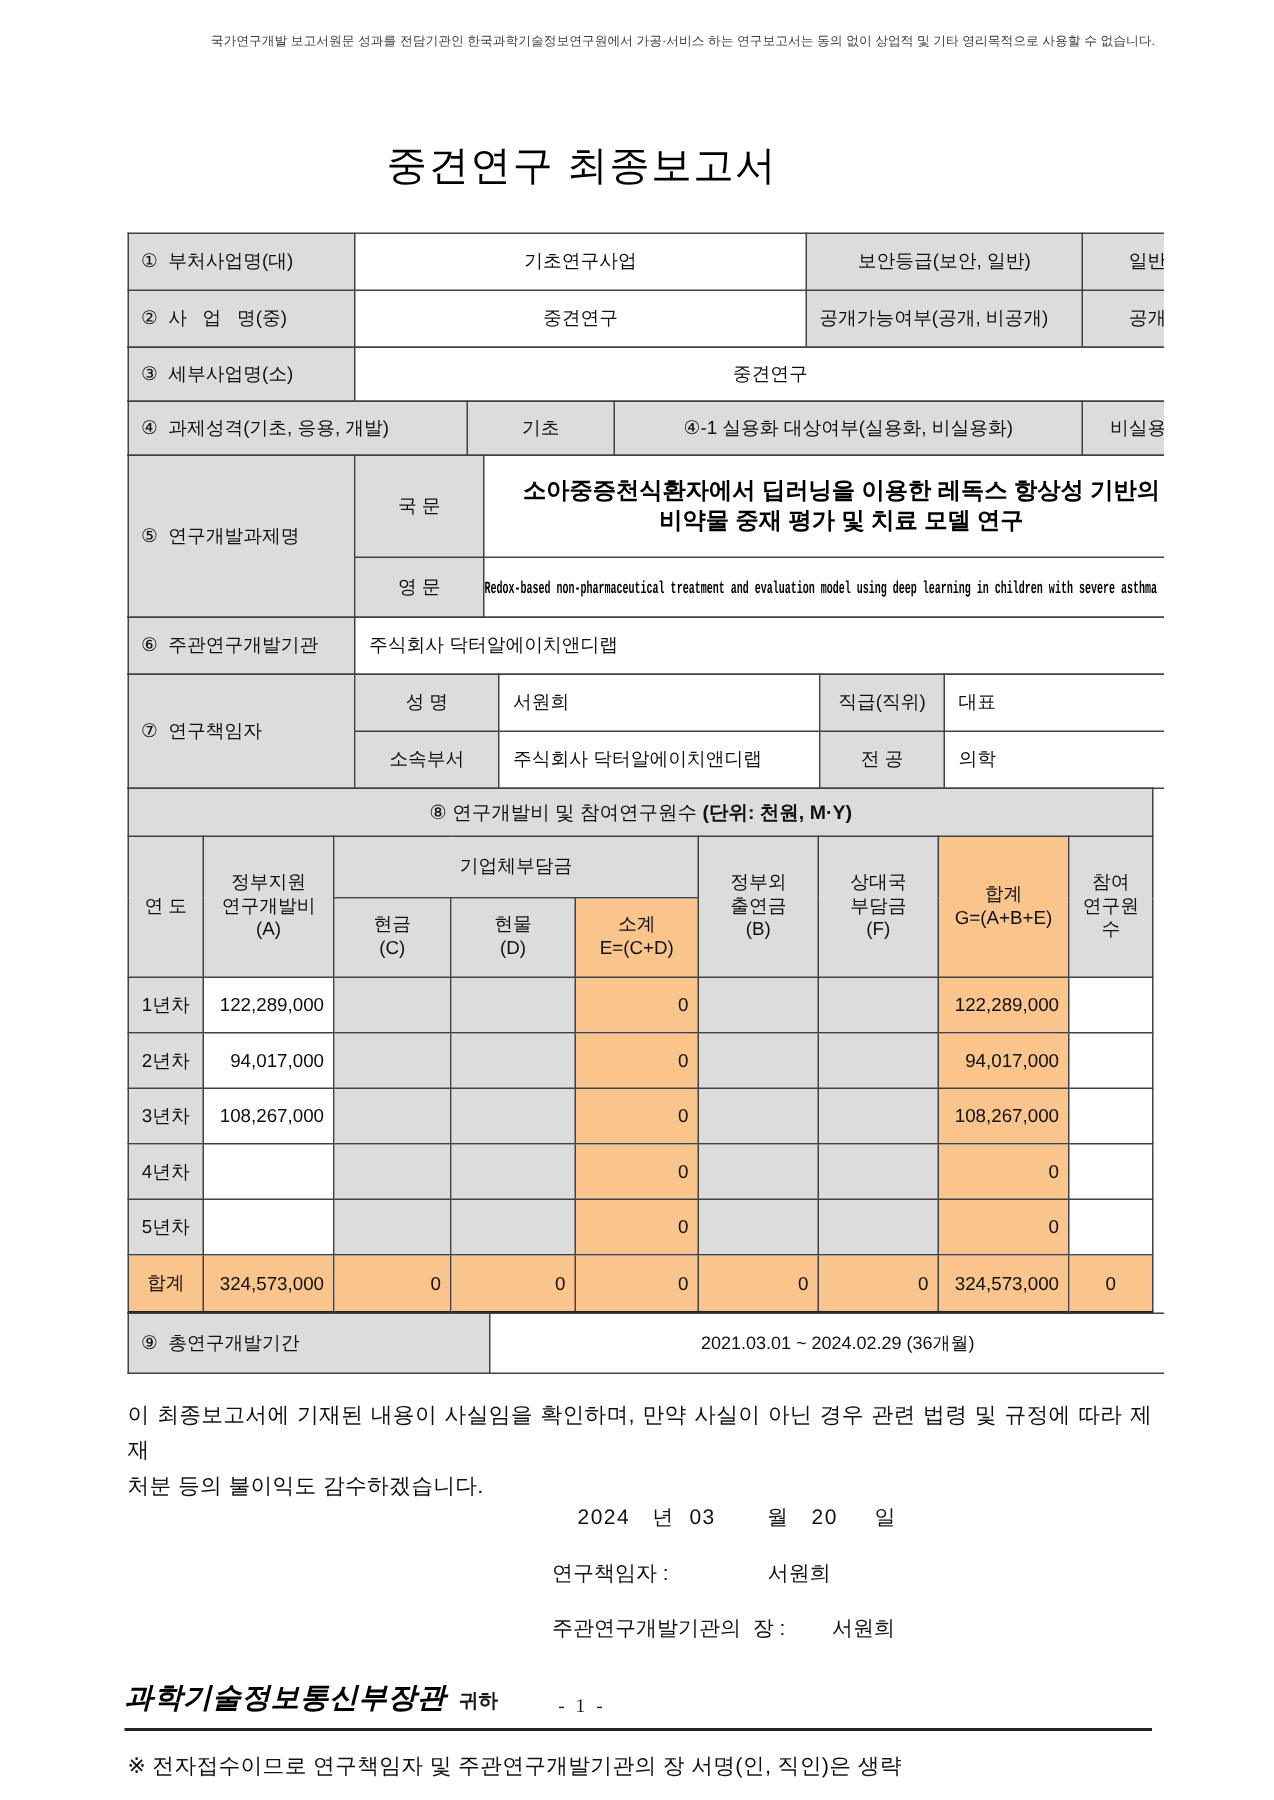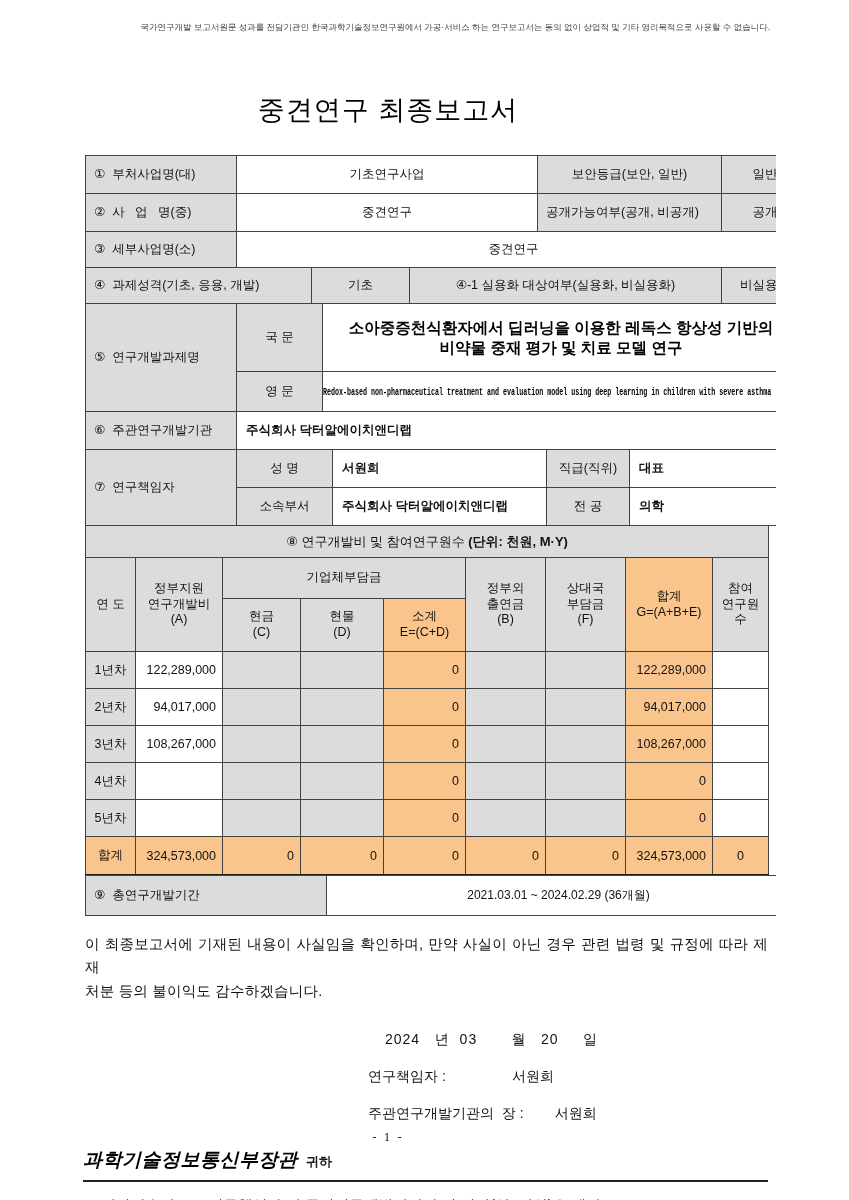--- a/index.html
+++ b/index.html
@@ -26,42 +26,42 @@
   table.first{margin-top:0;}
   td{
     border:1px solid #424242;font-size:12.5px;color:#111;
     padding:2px 4px;vertical-align:middle;overflow:hidden;
     background:#ffffff;
   }
   td.g{background:var(--gray,#dcdcdc);}
   td.o{background:var(--orange,#fac58c);}
   td.lbl{text-align:left;padding-left:8px;white-space:pre;}
   td.ctr{text-align:center;}
-  td.lft{text-align:left;padding-left:9px;font-weight:bold;}
+  td.lft{text-align:left;padding-left:9px;}
   td.num{text-align:right;padding-right:6px;font-size:12.5px;}
   td.pre{white-space:pre-line;text-align:center;line-height:1.25;}
 
   .kor-title{
     font-size:15.5px;font-weight:600;line-height:29px;text-align:center;color:#000;
   }
   .eng-wrap{padding:0;font-family:Liberation Mono, monospace;}
   .eng-title{
     display:inline-block;white-space:nowrap;
     font-size:11.5px;font-weight:600;color:#000;
     transform:scaleX(0.58);transform-origin:0 50%;
   }
   .sec8-main{font-size:13px;}
   .sec8-unit{font-size:13px;font-weight:bold;}
   .thick-bottom td{border-bottom:2.5px solid #222;}
 
   .declaration{
     margin-top:17px;font-size:14.5px;line-height:1.62;color:#111;
     white-space:pre-line;text-align:justify;letter-spacing:.2px;
   }
-  .sig{margin-top:28px;font-size:14px;color:#111;}
+  .sig{font-size:14px;color:#111;}
   .sig div{white-space:pre;}
   .sig-date{padding-left:300px;letter-spacing:1px;}
   .sig-line{padding-left:283px;margin-top:19px;}
   .recipient{
     margin-top:24px;border-bottom:2px solid #222;padding-bottom:7px;
     margin-left:-2px;
   }
   .r-main{font-size:19px;font-weight:bold;letter-spacing:.5px;color:#000;font-style:italic;}
   .r-suffix{font-size:13px;font-weight:600;margin-left:4px;}
   .note{margin-top:14px;font-size:14.5px;letter-spacing:.2px;color:#111;}

